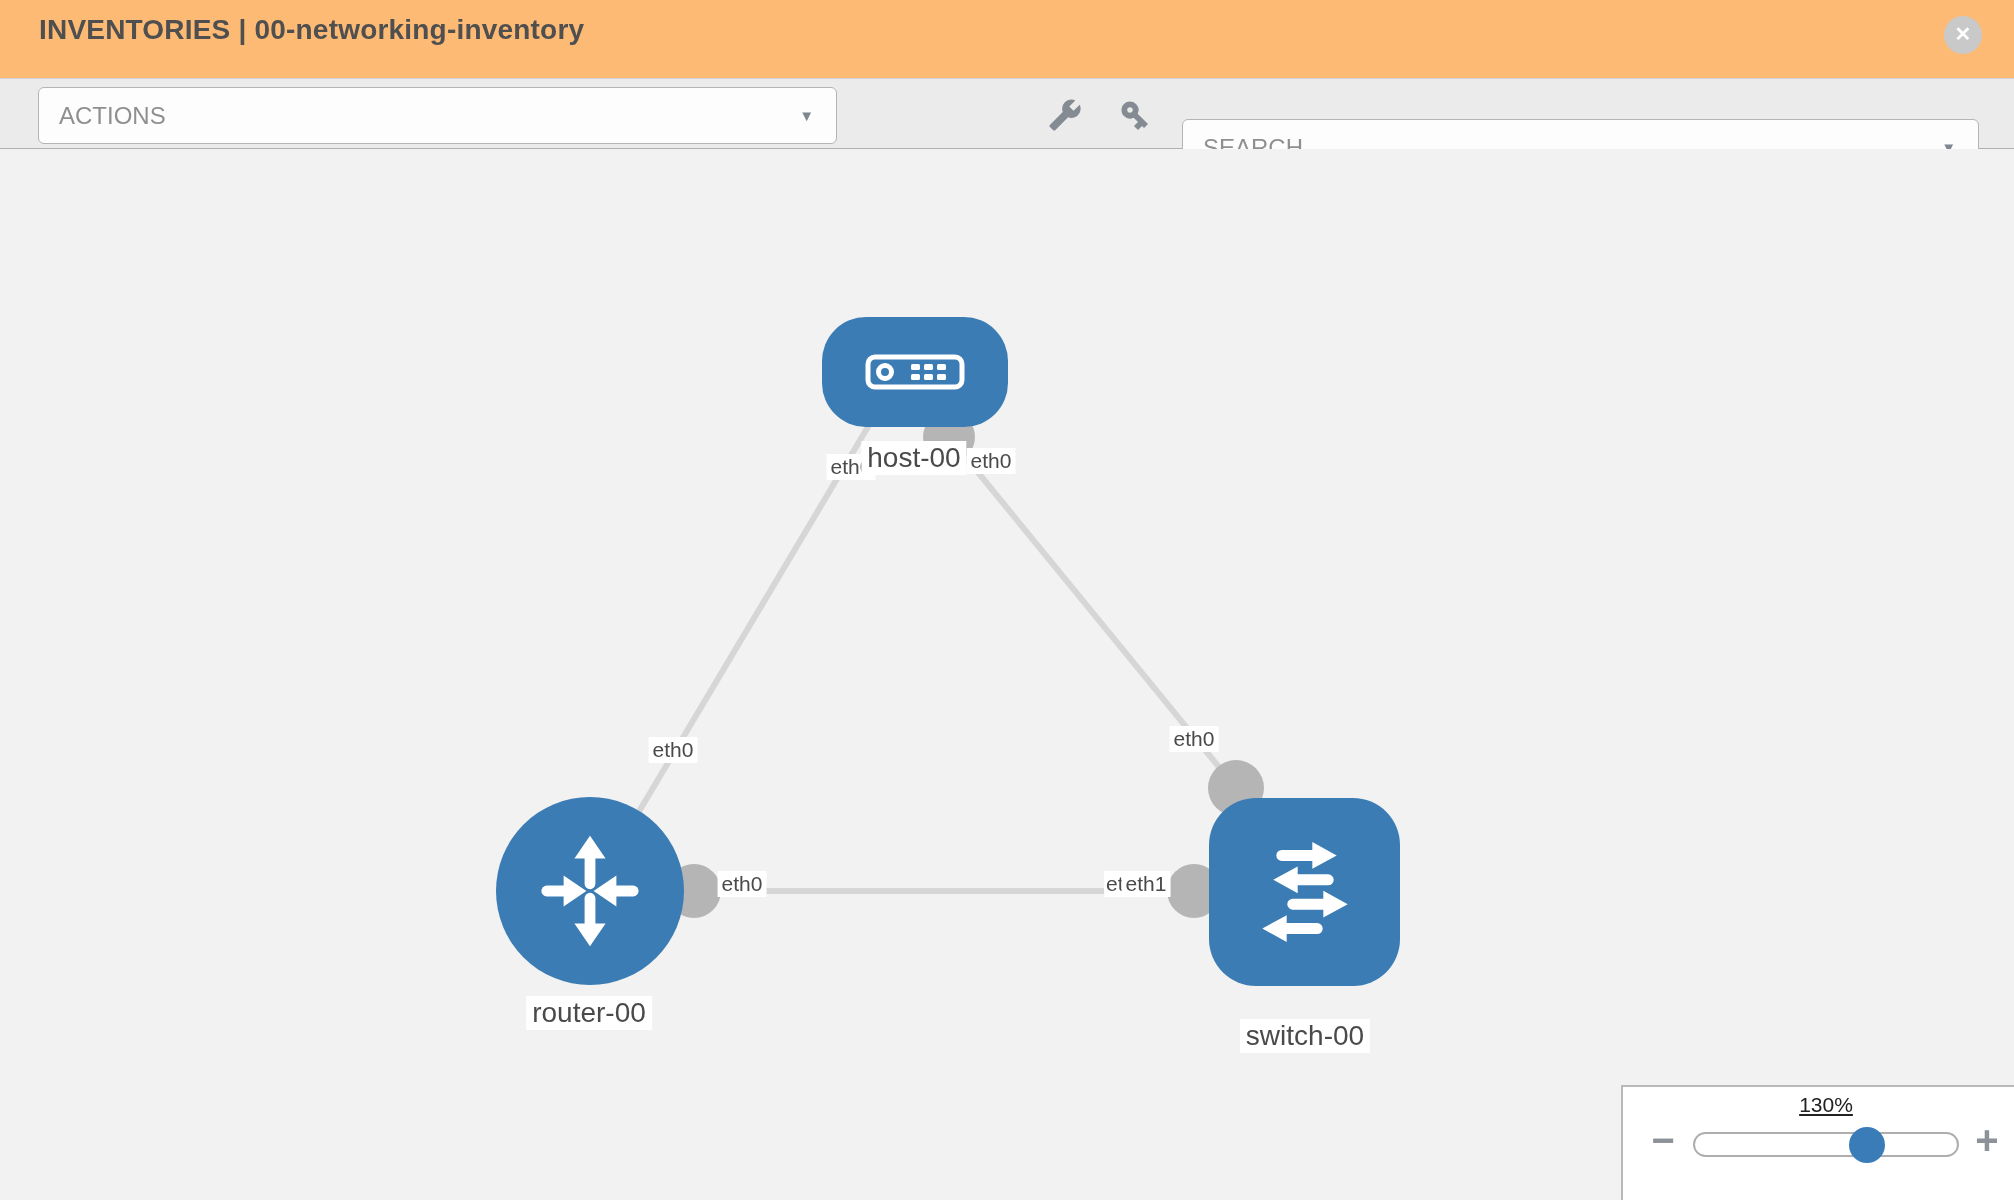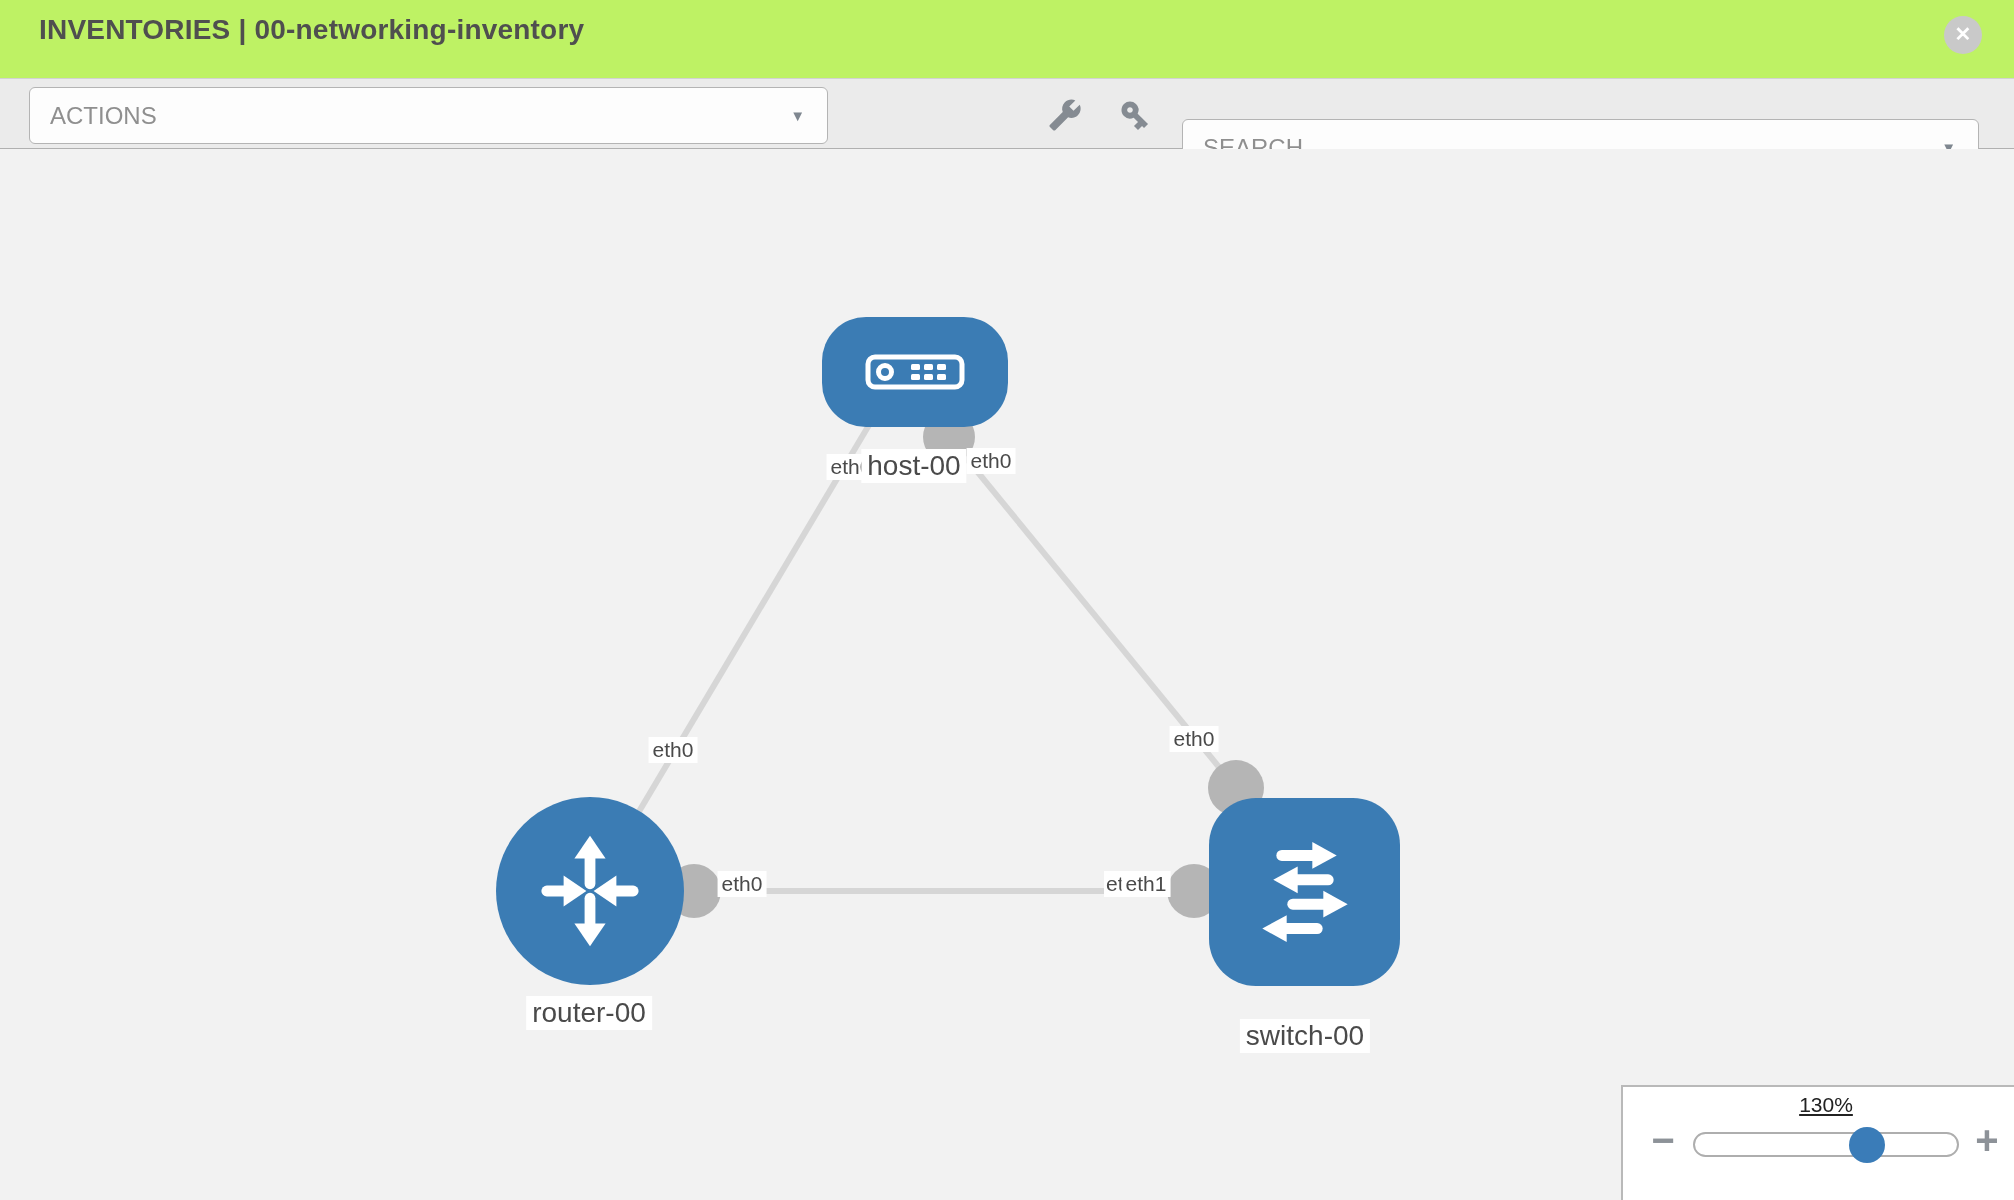--- a/index.html
+++ b/index.html
@@ -1,33 +1,33 @@
 <!DOCTYPE html>
 <html><head>
 <meta charset="utf-8">
 <style>
   html,body{margin:0;padding:0;background:#fff;}
   body{width:2014px;height:1200px;overflow:hidden;font-family:"Liberation Sans","DejaVu Sans",sans-serif;}
   #app{position:absolute;top:0;left:0;width:2014px;height:1200px;background:#f2f2f2;}
 
   
-  .header{position:absolute;top:0;left:0;width:2014px;height:78px;background:#bef264;}
+  .header{position:absolute;top:0;left:0;width:2014px;height:78px;background:#fdba74;}
   .page-title{position:absolute;left:39px;top:14px;margin:0;font-size:28px;font-weight:bold;color:#4f4f4f;letter-spacing:.2px;}
   .close-btn{position:absolute;left:1944px;top:16px;width:38px;height:38px;border:none;border-radius:50%;
              background:#c9c9c9;cursor:pointer;padding:0;}
   .close-btn span{display:block;width:38px;height:38px;line-height:37px;text-align:center;color:#fff;
                   font-size:20px;font-weight:900;}
 
   
   .toolbar{position:absolute;top:78px;left:0;width:2014px;height:69px;background:#ebebeb;
            border-top:1px solid #d2d2d2;border-bottom:2px solid #b0b0b0;}
   .select{position:absolute;top:8px;height:55px;background:#fdfdfd;border:1px solid #b4b4b4;border-radius:6px;cursor:pointer;}
   .select-label{position:absolute;left:20px;top:0;line-height:55px;font-size:24px;color:#8f8f8f;}
   .caret{position:absolute;right:22px;top:0;line-height:55px;font-size:15px;color:#7f8790;}
-  .actions{left:29px;width:797px;text-align:right;}
+  .actions{left:38px;width:797px;text-align:right;}
   .search{left:1182px;width:795px;margin-top:32px;}
   .tool-btn{position:absolute;top:19px;width:36px;height:36px;background:transparent;border:none;padding:0;cursor:pointer;}
   .tool-btn svg{width:34px;height:34px;fill:#858b92;}
   .wrench{left:1047px;}
   .key{left:1117px;}
 
   
   .canvas{position:absolute;top:149px;left:0;width:2014px;height:1051px;background:#f2f2f2;}
   .links-layer{position:absolute;top:0;left:0;width:2014px;height:1200px;z-index:1;}
   .links-layer line{stroke:#d6d6d6;stroke-width:6;}
@@ -37,21 +37,21 @@
   .node svg{display:block;}
   .node-host{left:822px;top:317px;width:186px;height:110px;border-radius:44px;}
   .node-router{left:496px;top:797px;width:188px;height:188px;border-radius:50%;}
   .node-switch{left:1209px;top:798px;width:191px;height:188px;border-radius:47px;}
 
   .lbl{position:absolute;background:#ffffff;color:#4a4a4a;white-space:nowrap;}
   .iface{z-index:3;font-size:21px;padding:1px 4px;transform:translate(-50%,-50%);}
   .iface-rear{z-index:3;font-size:21px;left:1104px;top:871px;width:21px;height:24px;overflow:hidden;padding:1px 0 1px 2px;transform:none;}
   .iface-front{z-index:4;}
   .node-label{z-index:5;font-size:28px;padding:1px 6px;transform:translate(-50%,-50%);}
-  .lbl-host{left:914px;top:458px;margin-top:8px;}
+  .lbl-host{left:914px;top:458px;}
   .lbl-router{left:589px;top:1013px;text-align:center;}
   .lbl-switch{left:1305px;top:992px;margin-top:44px;}
   .iface-host-left{left:851px;top:467px;}
   .iface-host-right{left:991px;top:461px;}
   .iface-router-top{left:673px;top:750px;}
   .iface-router-right{left:742px;top:884px;}
   .iface-switch-top{left:1194px;top:739px;}
   .iface-switch-left{left:1146px;top:884px;}
 
   

